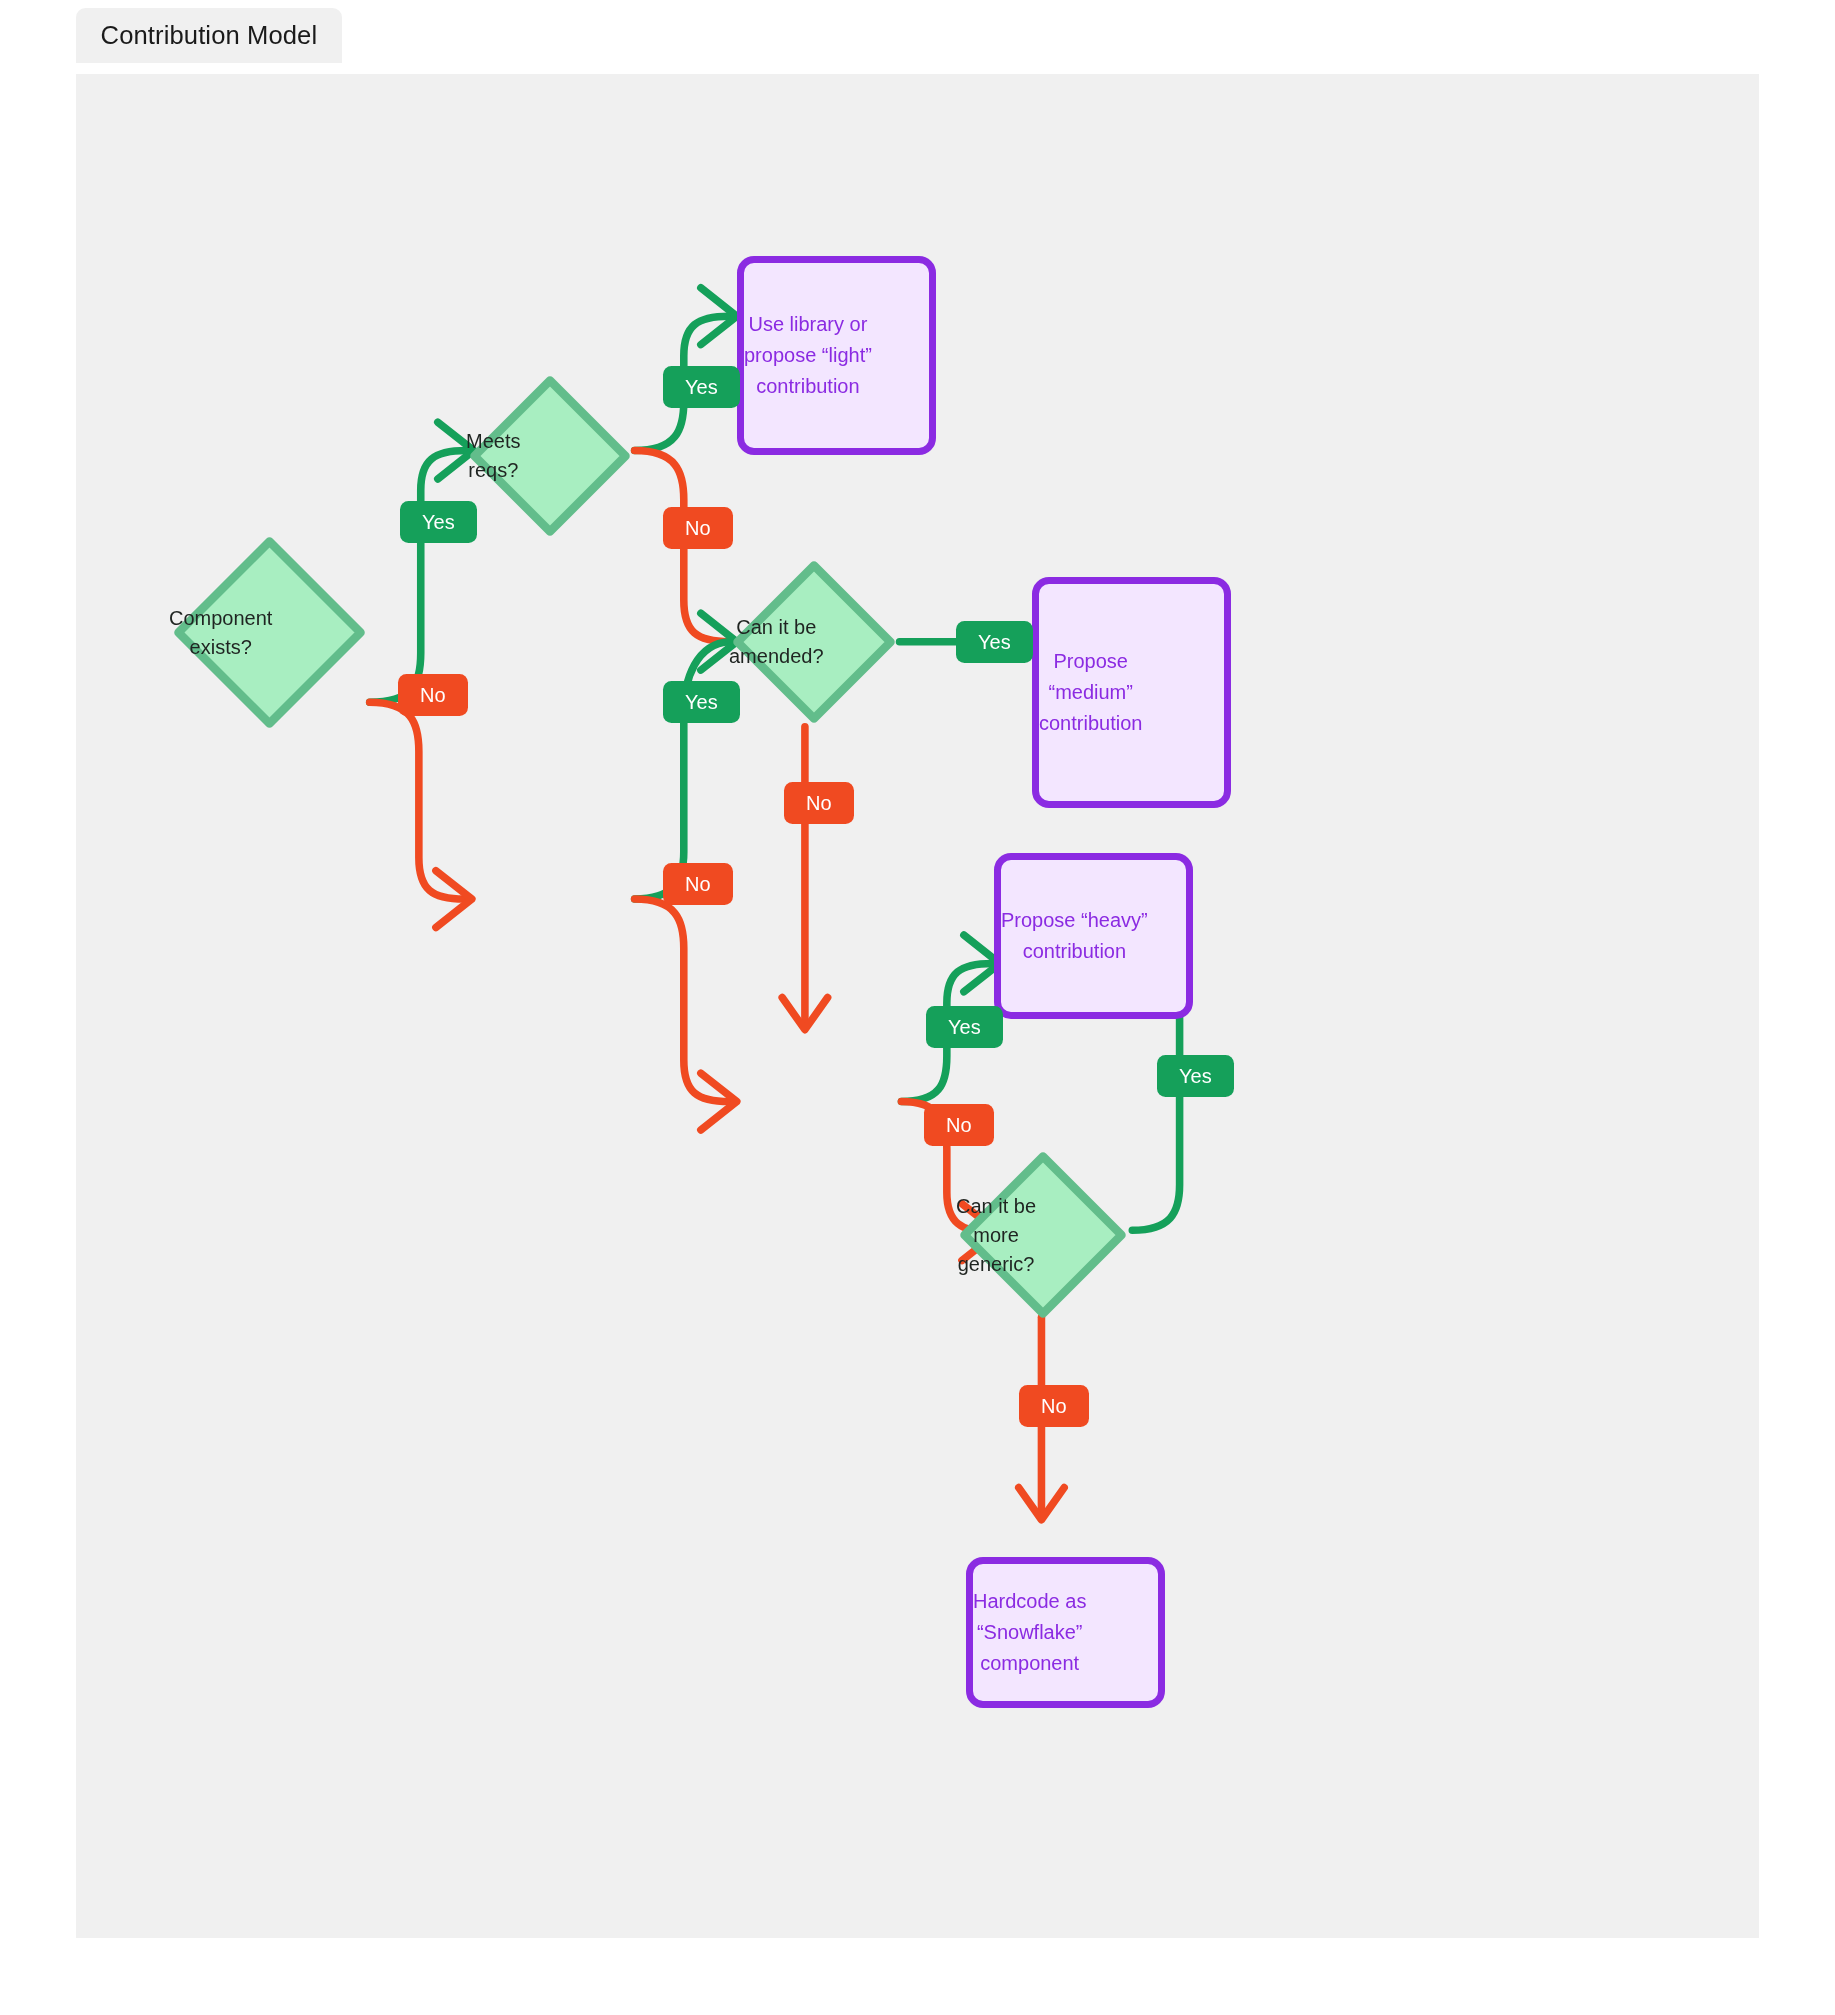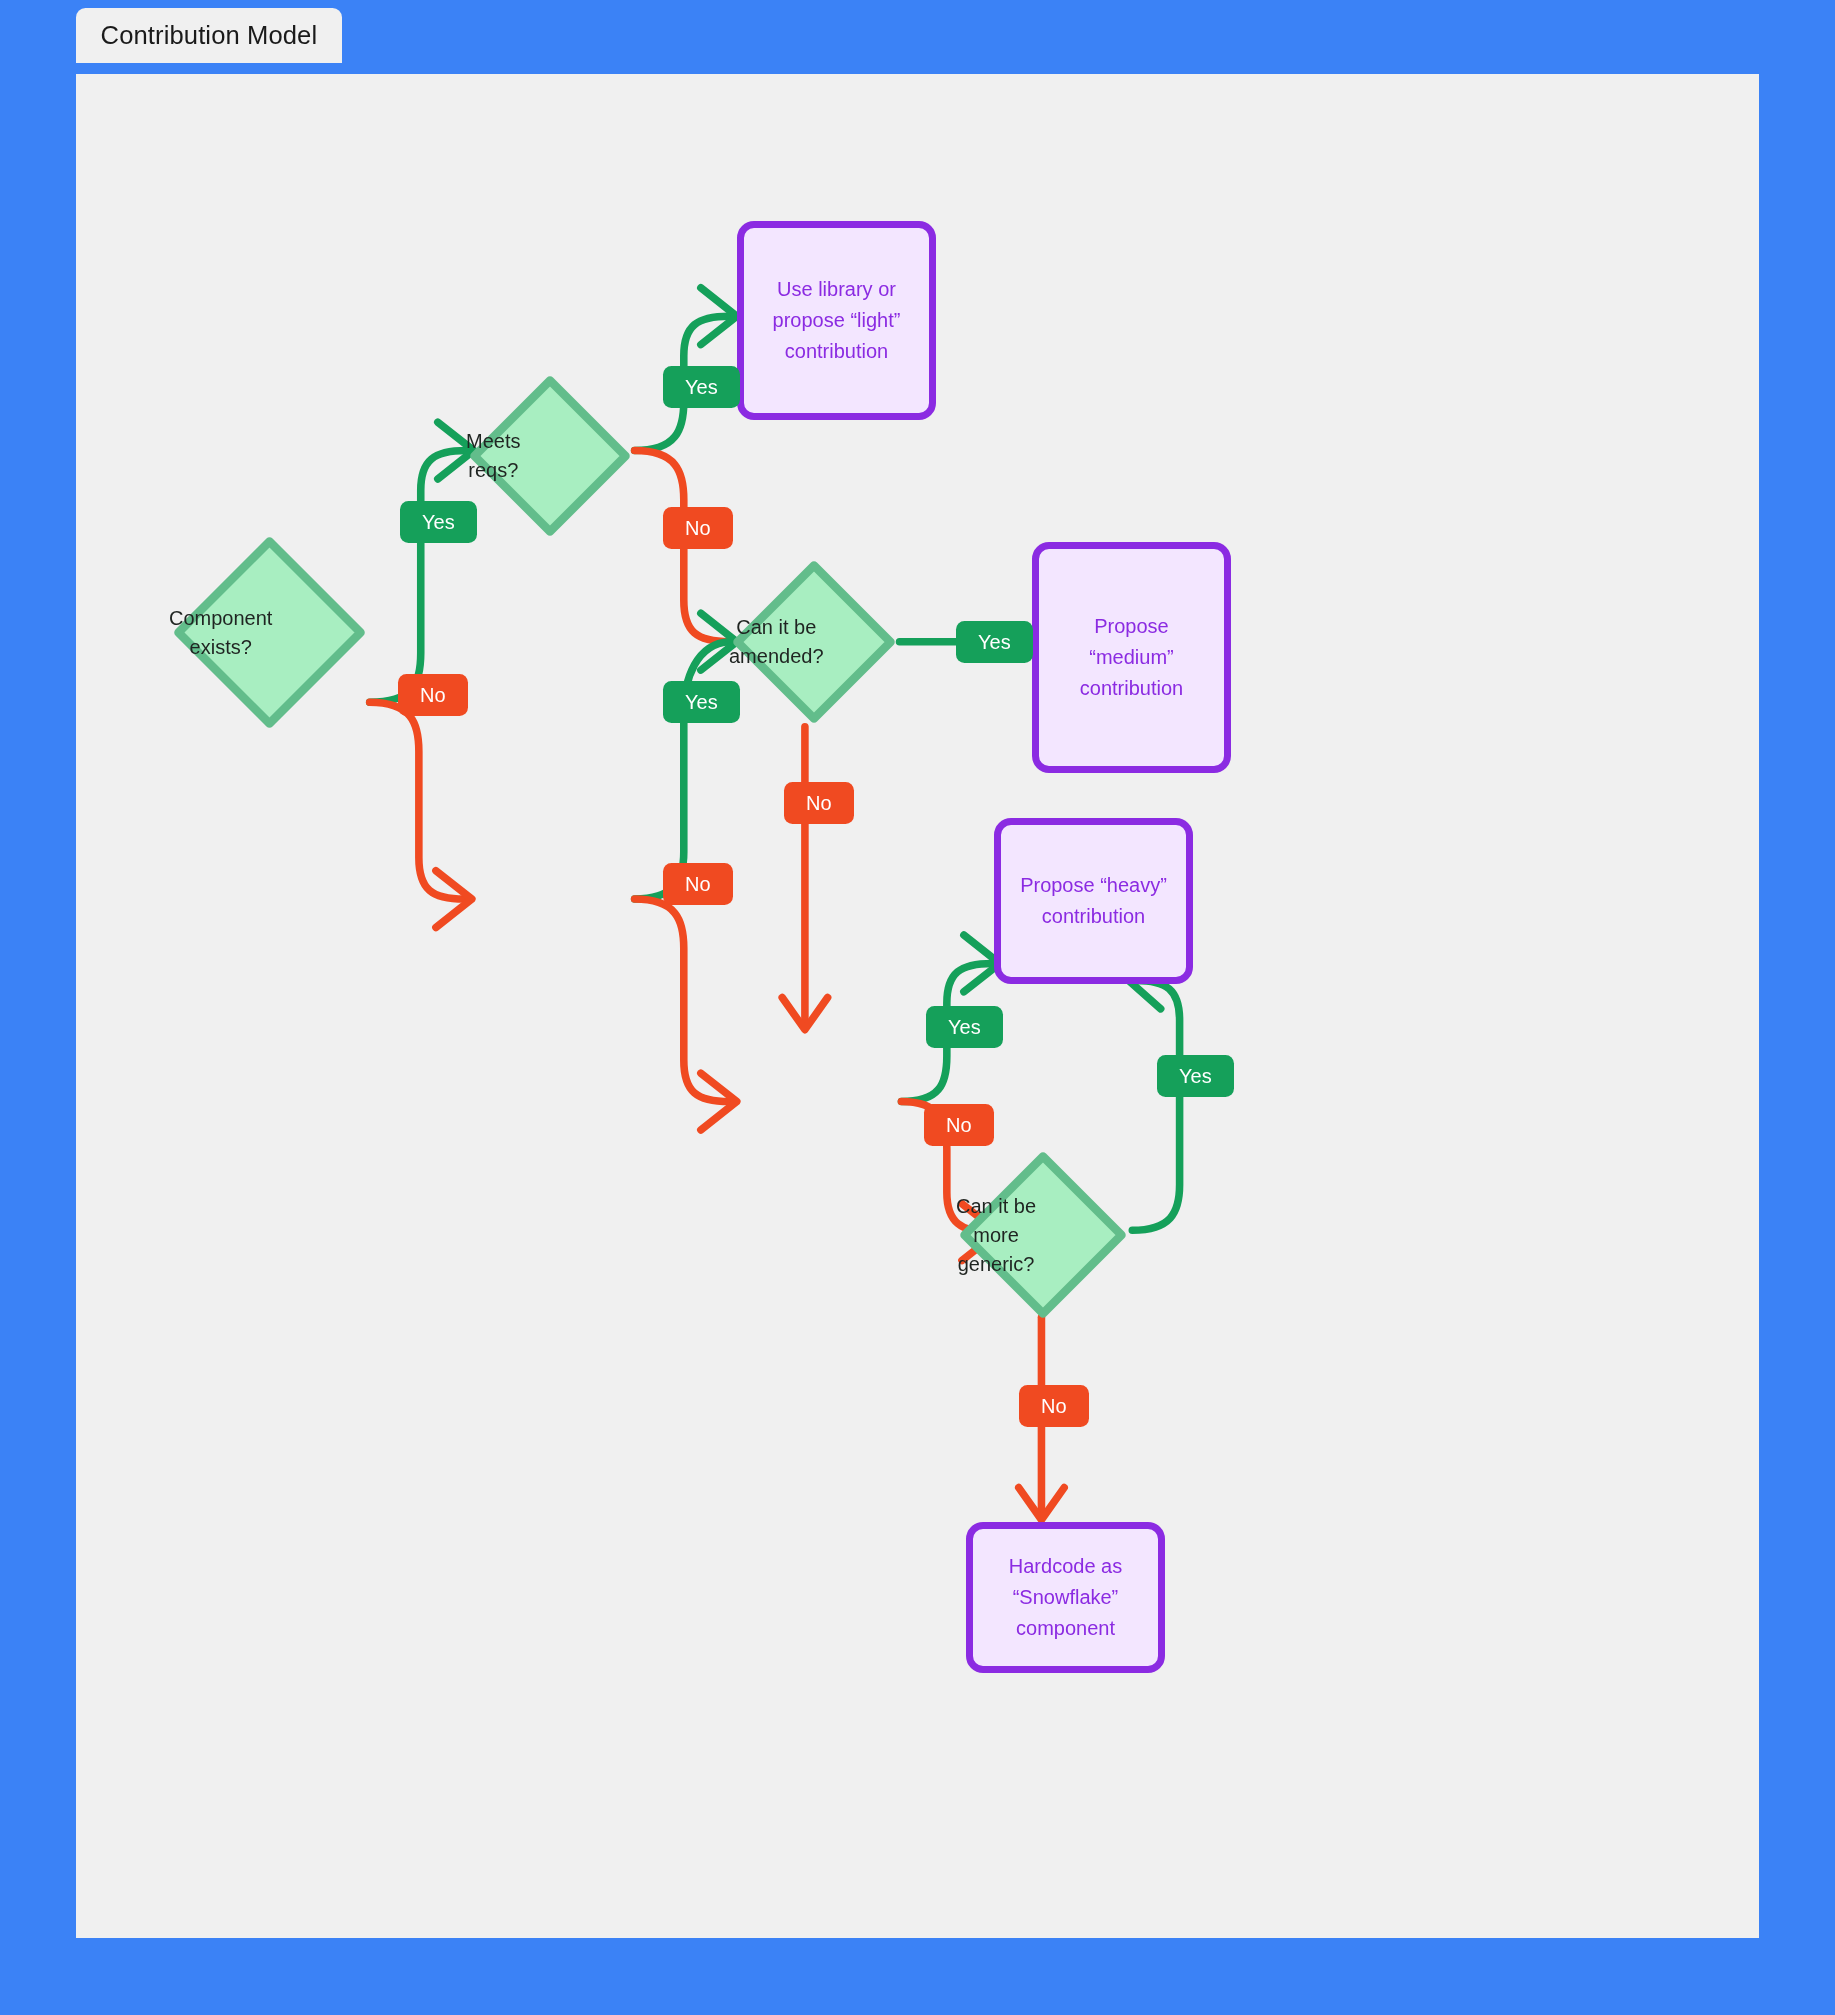--- a/index.html
+++ b/index.html
@@ -11,21 +11,21 @@
     width: 1836px;
     height: 2016px;
     font-family: "Liberation Sans", sans-serif;
     overflow: hidden;
   }
 
   #root {
     position: relative;
     width: 1836px;
     height: 2016px;
-    background: #3b82f6;
+    background: #ffffff;
   }
 
   
   #title-tab {
     position: absolute;
     left: 76px;
     top: 7.6px;
     height: 55px;
     padding: 0 24.6px;
     display: flex;
@@ -73,24 +73,24 @@
     font-size: 20px;
     line-height: 1.45;
     color: #1f2421;
     white-space: pre-line;
     pointer-events: none;
   }
 
   .termbox {
     display: flex;
     align-items: center;
-    justify-content: center;
     background: #f3e6ff;
     border: 7.6px solid #8b2be2;
     border-radius: 17px;
+    margin-top: 35px;
   }
   .termbox .box-label {
     text-align: center;
     font-size: 20px;
     line-height: 1.55;
     color: #8b2be2;
     white-space: pre-line;
   }
 
   

